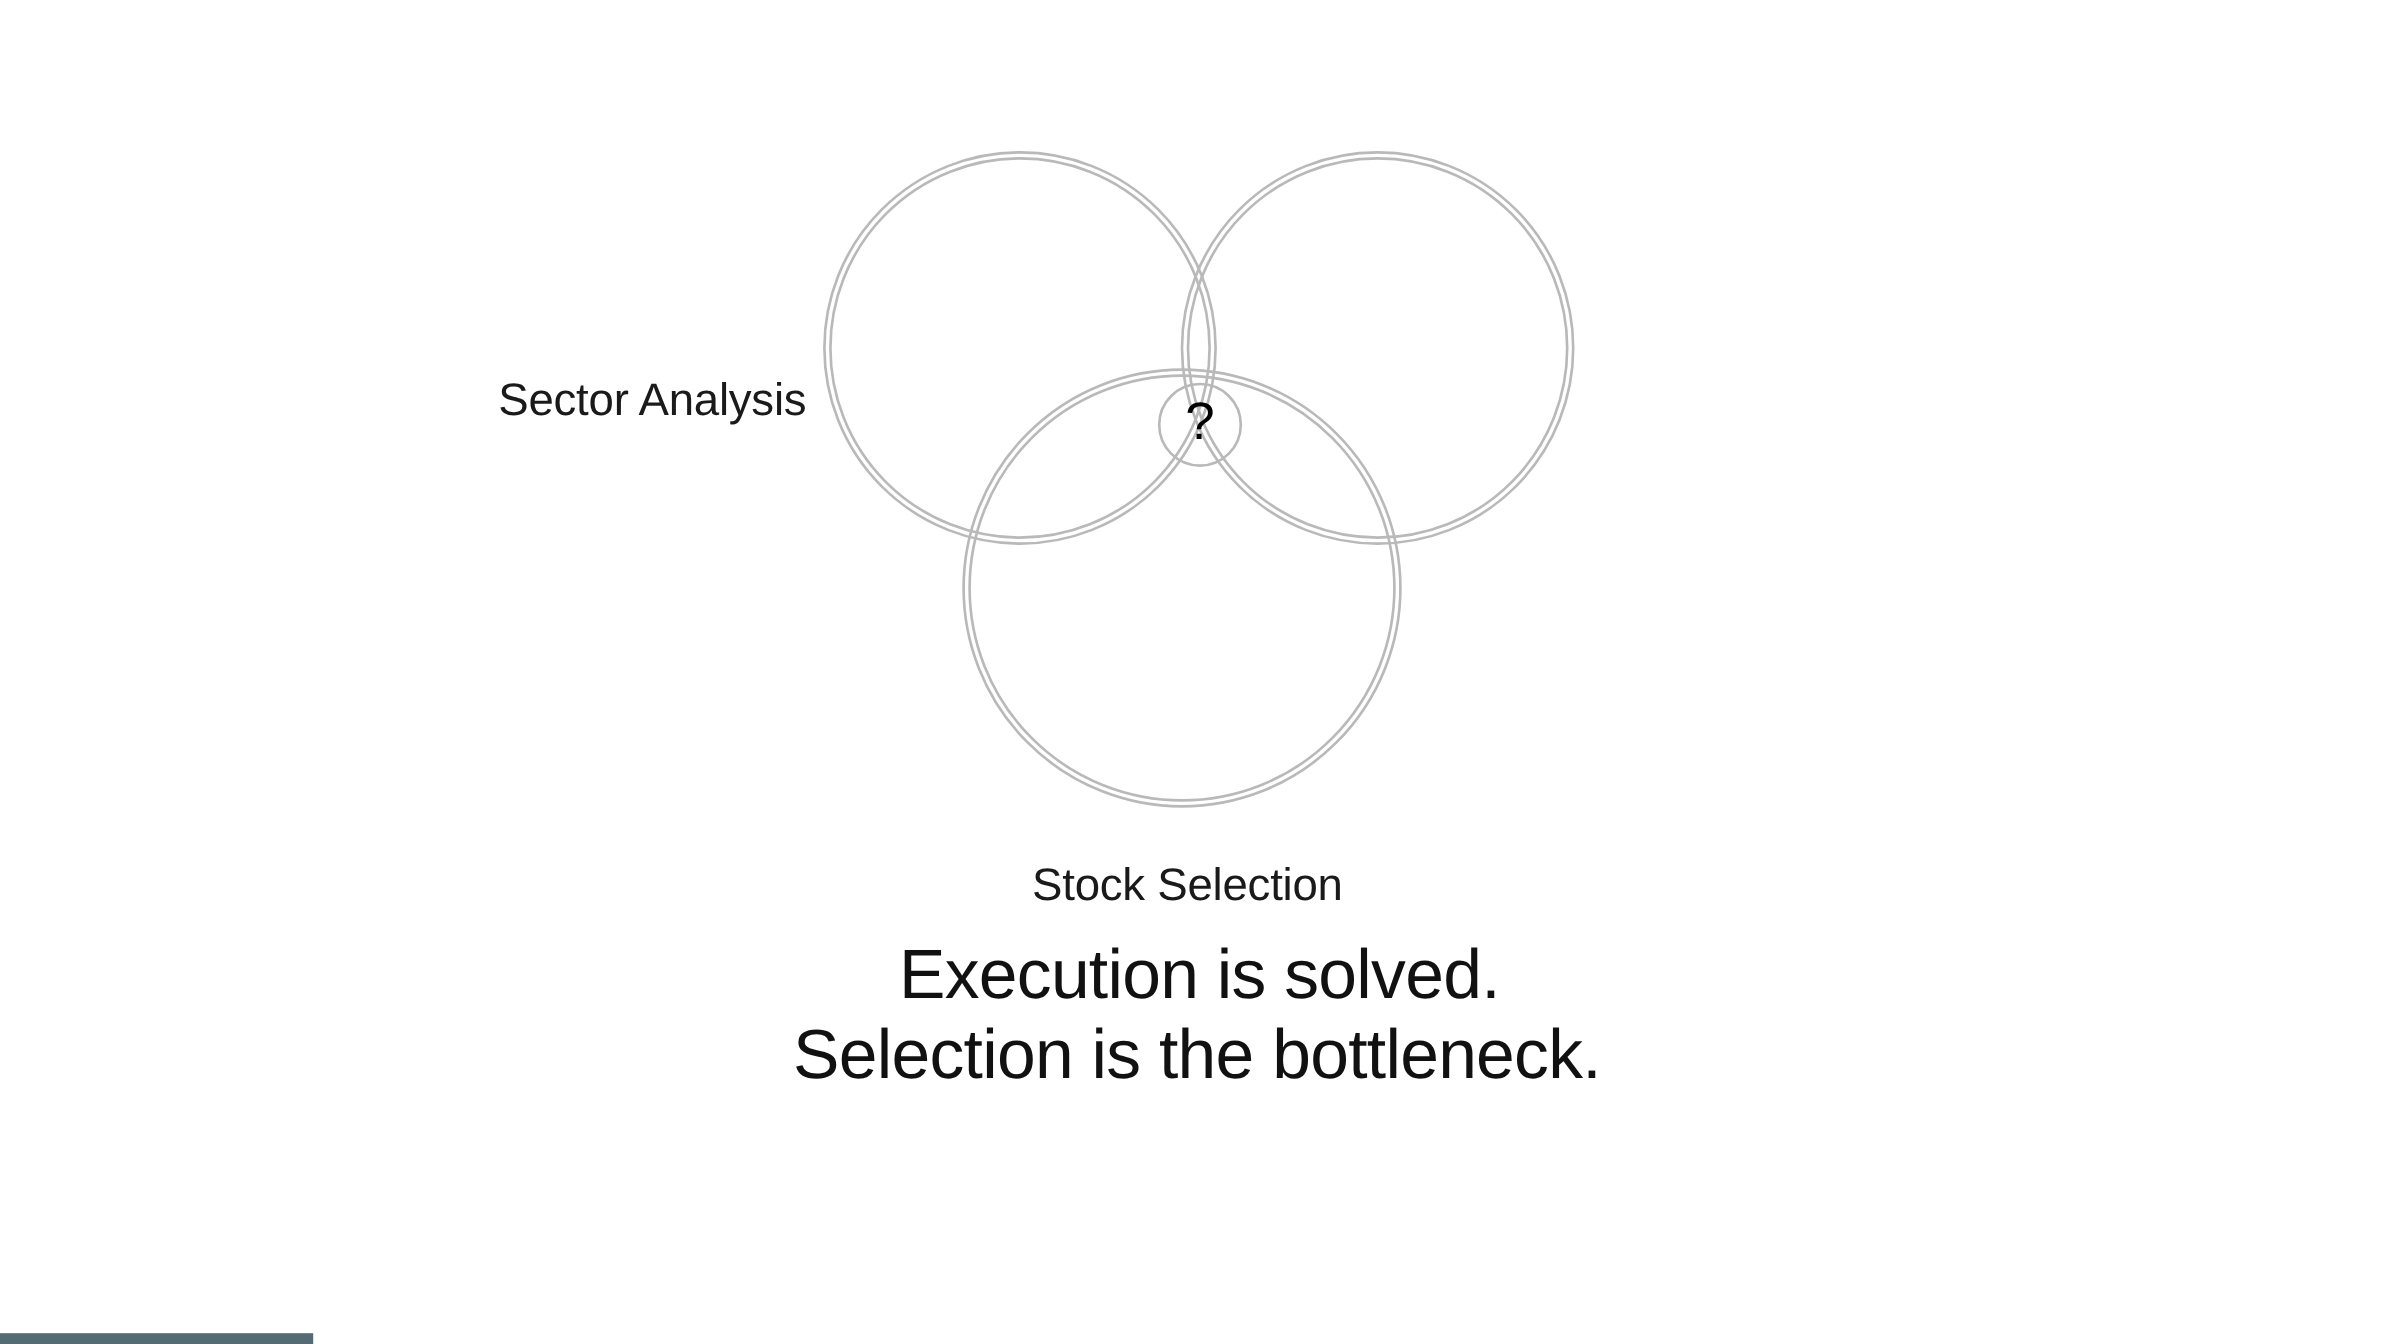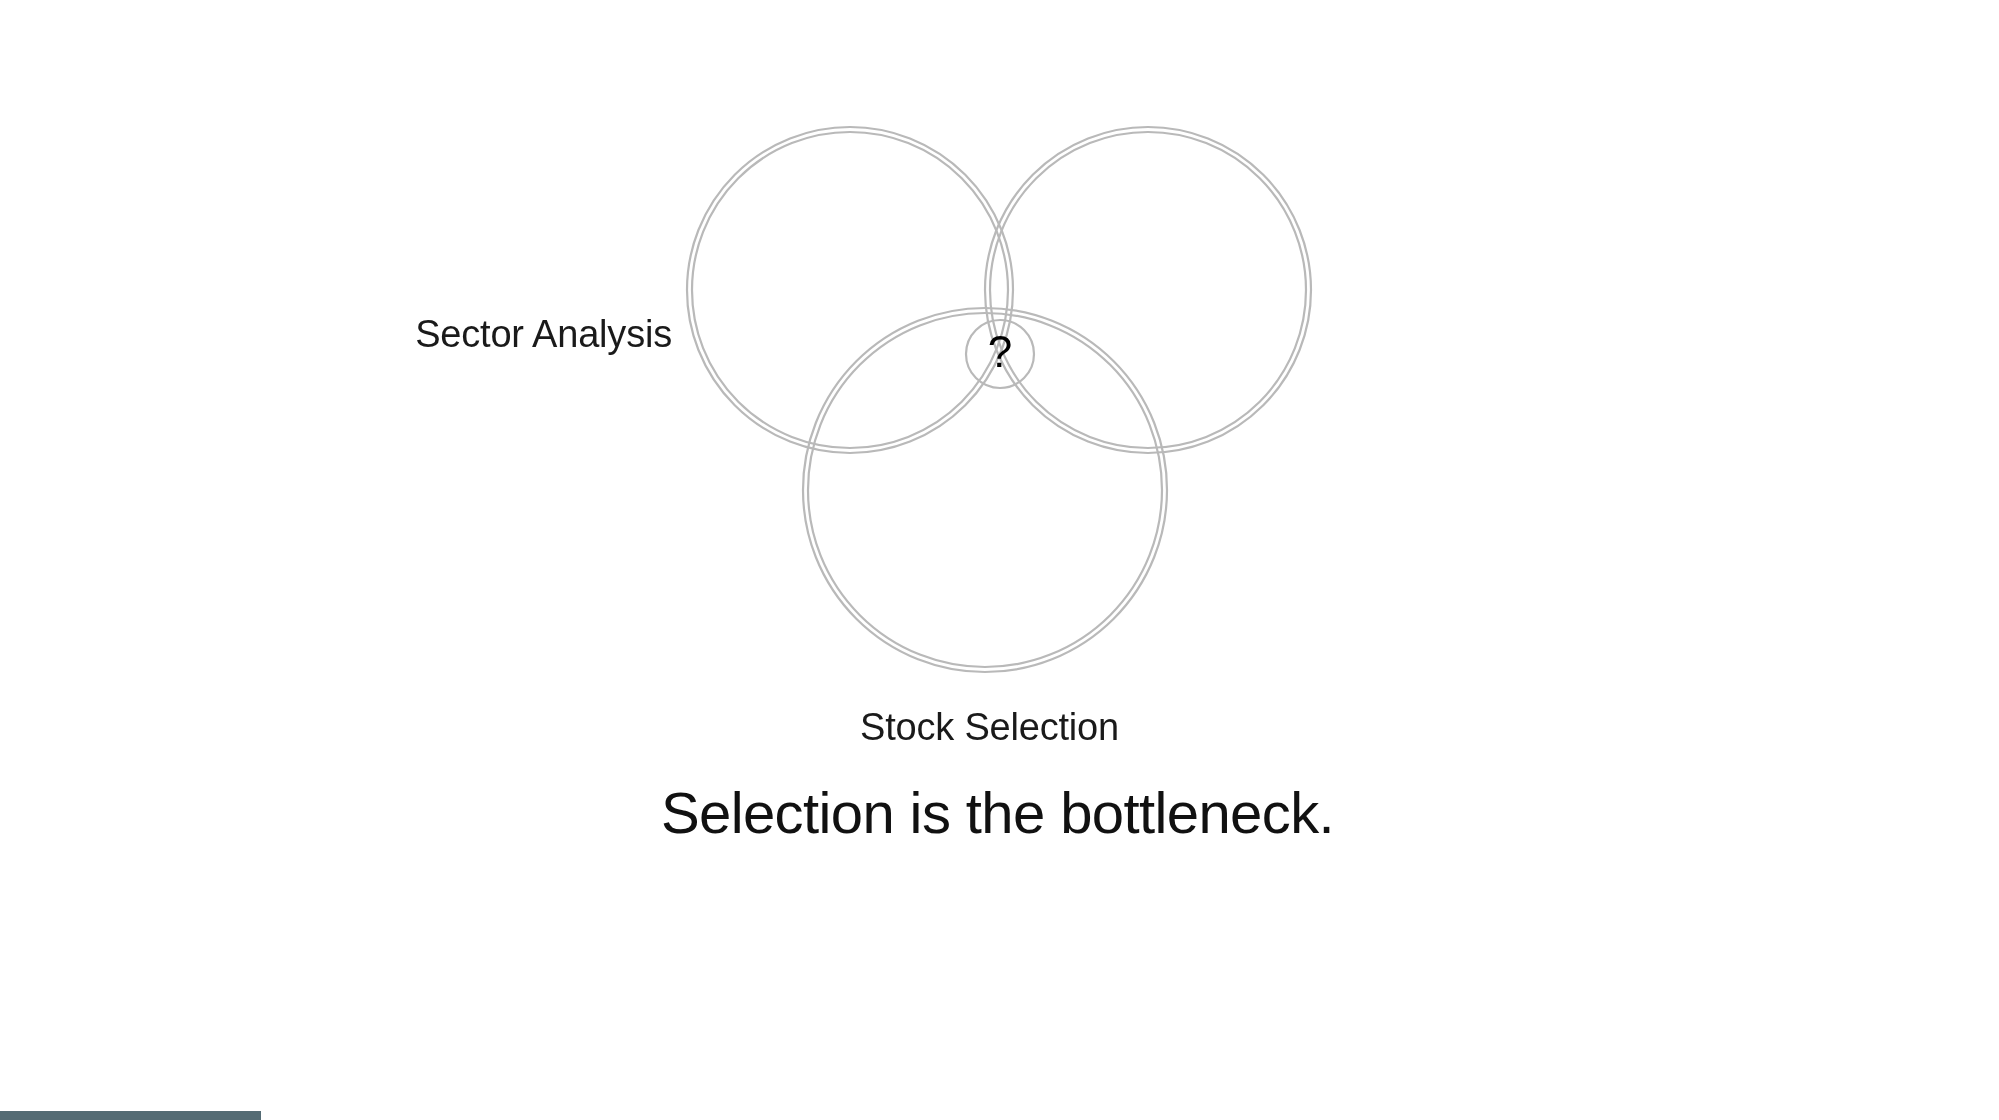--- a/index.html
+++ b/index.html
@@ -58,20 +58,21 @@
   }
   #label-bottom {
     left: 0;
     right: 0;
     top: 707px;
     text-align: center;
   }
   #label-bottom .venn-label-inner {
     display: inline-block;
     transform: translateX(-10px);
+    margin-top: 11px;
   }
 
   
   #center-question {
     position: absolute;
     left: 966px;
     top: 320px;
     width: 68px;
     height: 68px;
     display: flex;
@@ -162,20 +163,21 @@
   <div class="venn-label" id="label-left">
     <span>Sector Analysis</span>
   </div>
 
 
   <div class="venn-label" id="label-bottom">
     <span class="venn-label-inner">Stock Selection</span>
   </div>
 
   <div id="headline">
+    <span class="headline-line" id="headline-line-1">Execution is solved.</span>
     <span class="headline-line" id="headline-line-2">Selection is the bottleneck.</span>
   </div>
 
   <div id="progress-bar-track" style="width: 1999px;">
     <div id="progress-bar-fill" style="width: 261px; background: rgb(84, 107, 116);"></div>
   </div>
 
 </div>
 
 </body></html>

